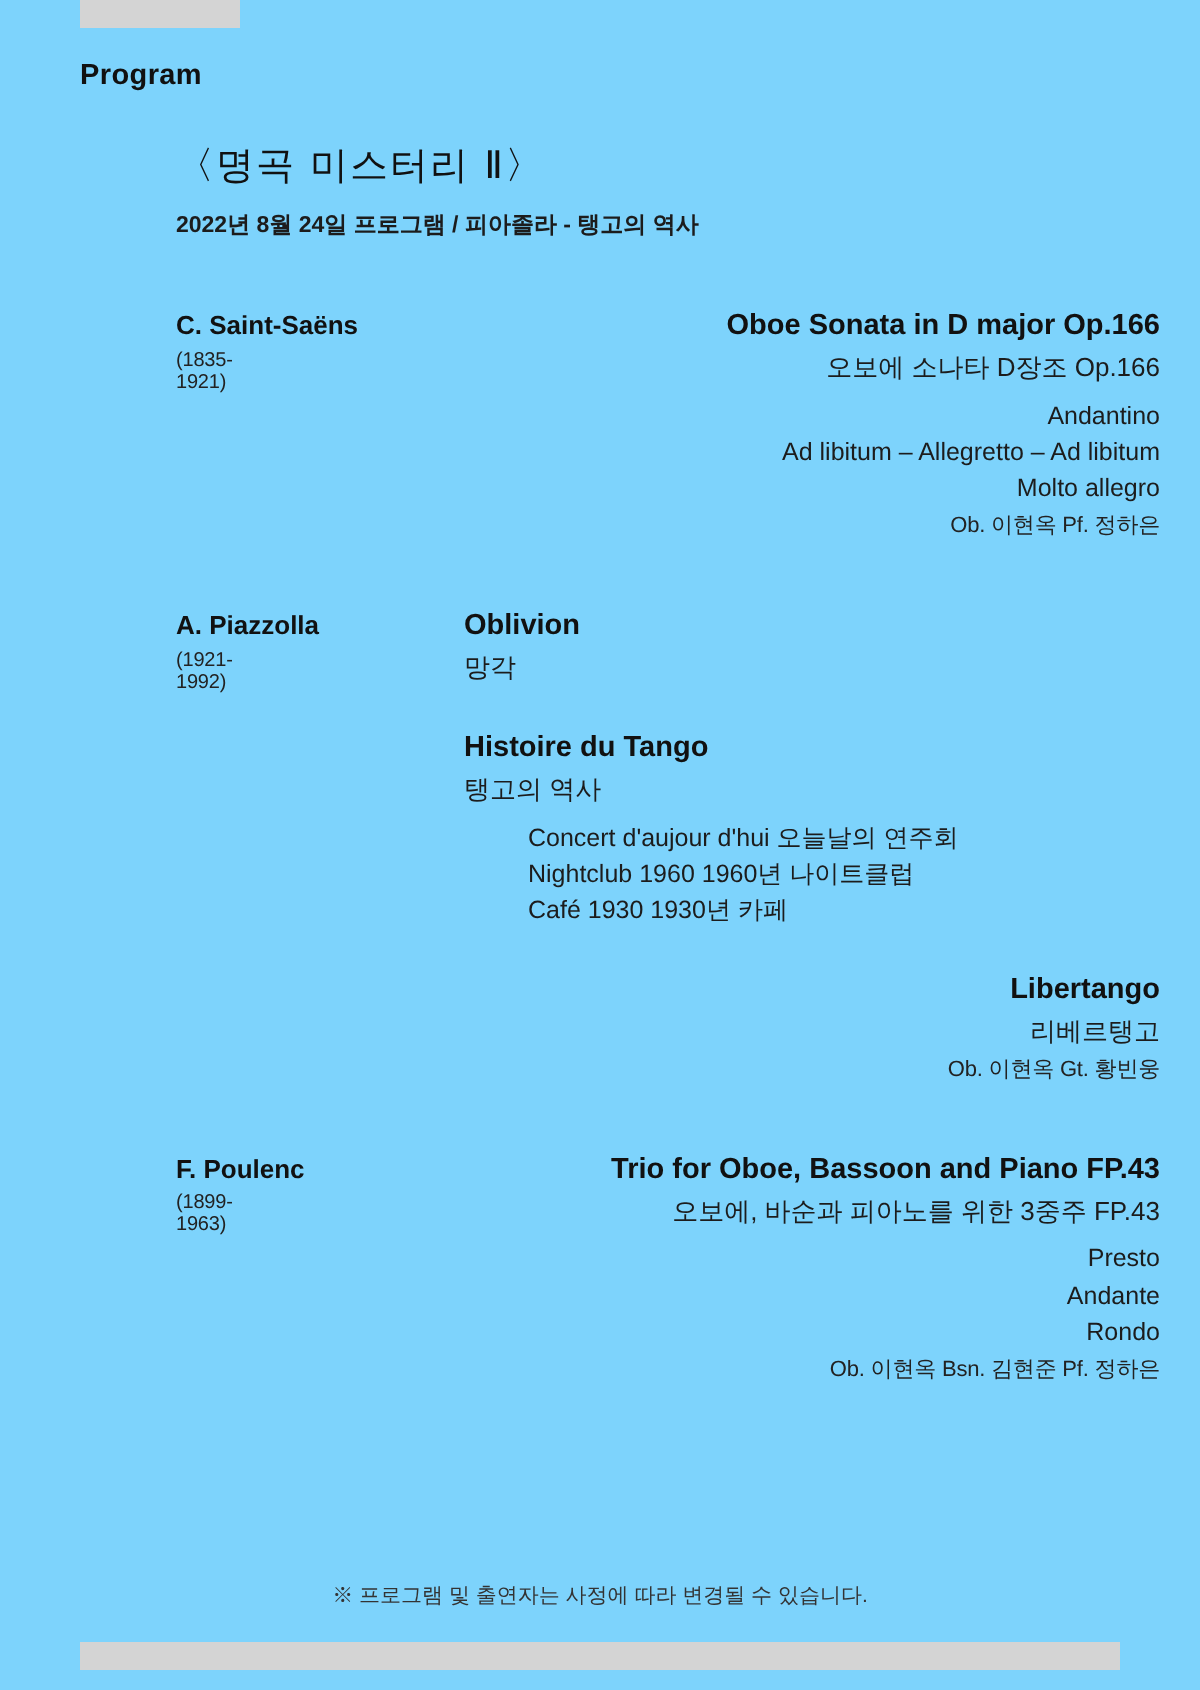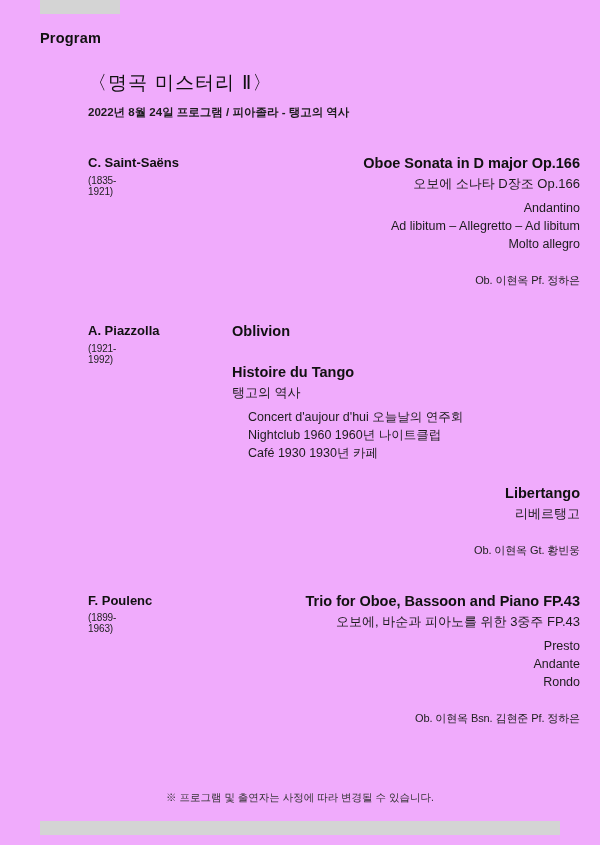--- a/index.html
+++ b/index.html
@@ -12,21 +12,21 @@
     background: #ffffff;
     font-family: "Liberation Sans", sans-serif;
     color: #1a1a1a;
     position: relative;
     overflow: hidden;
   }
   .page {
     position: relative;
     width: 600px;
     height: 845px;
-    background: #f0abfc;
+    background: #7dd3fc;
   }
   
   .top-bar {
     position: absolute;
     left: 40px;
     top: 0;
     width: 80px;
     height: 14px;
     background: #d4d4d4;
   }
@@ -115,31 +115,31 @@
     line-height: 1.3;
   }
   .work-title-kr {
     font-size: 13px;
     color: #1c1c1c;
     margin-top: 3px;
     line-height: 1.3;
   }
   .movements {
     margin-top: 6px;
-    margin-left: 16px;
+    margin-left: 32px;
   }
   .movement {
     font-size: 12.5px;
     color: #1c1c1c;
     line-height: 1.45;
   }
   .performers {
     font-size: 11px;
     color: #222222;
-    margin-top: 20px;
+    margin-top: 2px;
     letter-spacing: -0.1px;
   }
   .entry-gap {
     height: 34px;
   }
   .footnote {
     position: absolute;
     left: 0;
     right: 0;
     bottom: 40px;
@@ -182,20 +182,21 @@
         </div>
         <div class="entry-gap"></div>
         <div class="entry">
           <div class="composer-col">
             <div class="composer-name">A. Piazzolla</div>
             <div class="composer-years">(1921-1992)</div>
           </div>
           <div class="works-col">
             <div class="work">
               <div class="work-title">Oblivion</div>
+              <div class="work-title-kr">망각</div>
             </div>
             <div class="work">
               <div class="work-title">Histoire du Tango</div>
               <div class="work-title-kr">탱고의 역사</div>
               <div class="movements">
                 <div class="movement">Concert d'aujour d'hui   오늘날의 연주회</div>
                 <div class="movement">Nightclub 1960   1960년 나이트클럽</div>
                 <div class="movement">Café 1930   1930년 카페</div>
               </div>
             </div>

